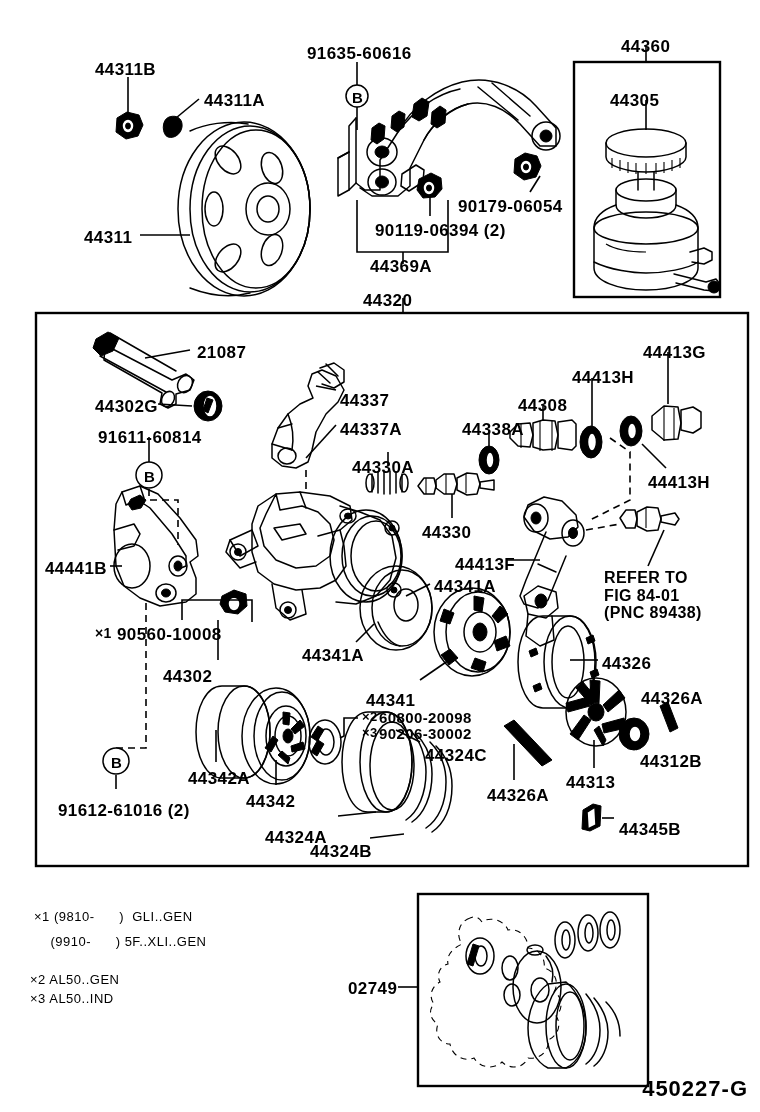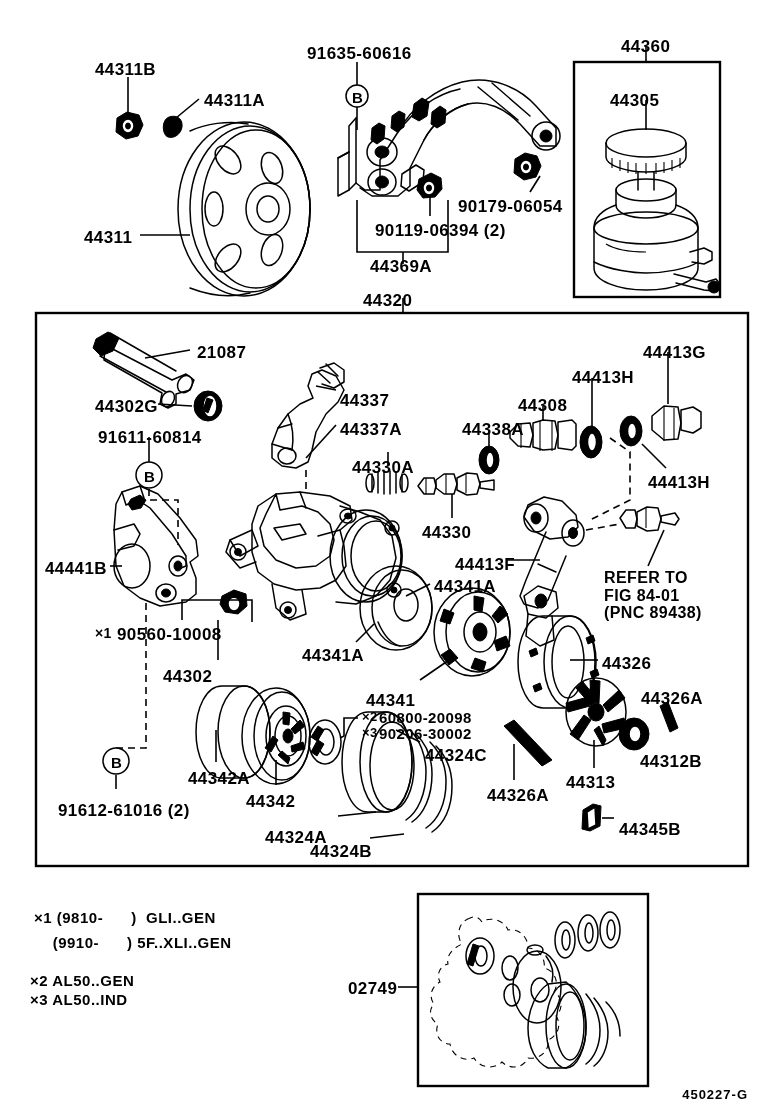--- a/index.html
+++ b/index.html
@@ -13,25 +13,25 @@
     position:absolute;white-space:pre;font-weight:700;
     font-family:"Liberation Sans","DejaVu Sans",sans-serif;
     letter-spacing:0.4px;line-height:1;
   }
   .s17{font-size:17px;}
   .s16{font-size:16px;}
   .s15{font-size:15px;}
   .s14{font-size:14px;}
   .s13{font-size:13px;}
   .footnote{
-    position:absolute;white-space:pre;font-weight:700;font-size:15px;
+    position:absolute;white-space:pre;font-weight:400;font-size:13px;
     font-family:"Liberation Sans","DejaVu Sans",sans-serif;letter-spacing:0.5px;
   }
   .sheetcode{
-    position:absolute;white-space:pre;font-weight:700;font-size:13px;
+    position:absolute;white-space:pre;font-weight:700;font-size:22px;
     font-family:"Liberation Sans","DejaVu Sans",sans-serif;letter-spacing:1px;
   }
   svg{position:absolute;top:0;left:0;}
   .art{fill:none;stroke:#000;stroke-width:1.5;stroke-linejoin:round;stroke-linecap:round;}
   .artf{fill:#000;stroke:#000;stroke-width:1;}
   .artw{fill:#fff;stroke:#000;stroke-width:1.5;}
   .thin{fill:none;stroke:#000;stroke-width:1.1;}
   .lead{fill:none;stroke:#000;stroke-width:1.6;}
   .dash{fill:none;stroke:#000;stroke-width:1.6;stroke-dasharray:7 5;}
   .box{fill:none;stroke:#000;stroke-width:2.4;}

